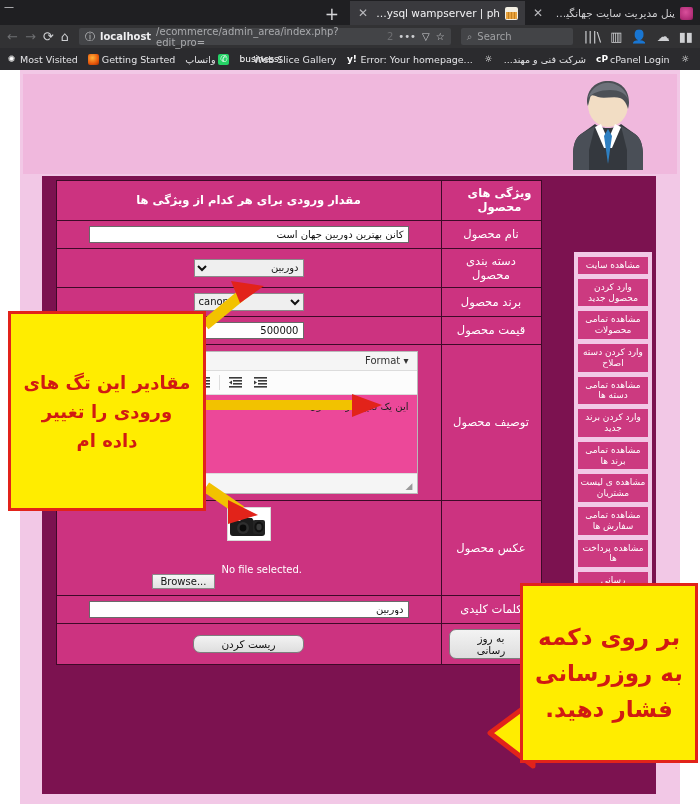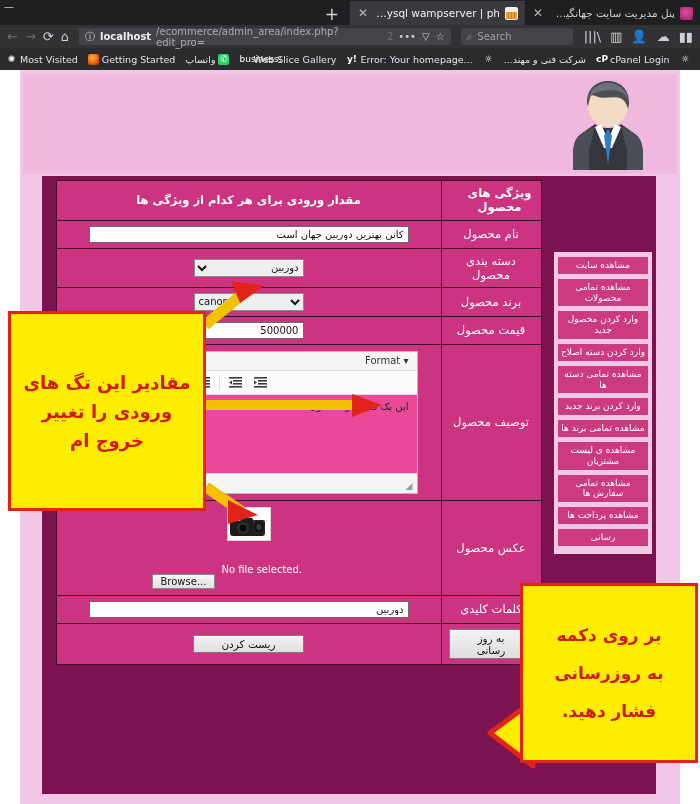--- a/index.html
+++ b/index.html
@@ -131,21 +131,21 @@
     background:linear-gradient(#f6f6f6,#e2e2e2); border:1px solid #8a8a8a;
     font-size:10px; padding:1px 8px; color:#111; border-radius:1px;margin-top:24px;
   }
   .nofile { font-size:10px; color:#ffffff; }
   .thumb {
     width:44px; height:34px; background:#ffffff; border:1px solid #d8d8d8;
     display:inline-block; position:relative; overflow:hidden;
   }
   .act-btn {
     background:linear-gradient(#f3f3f3,#dedede); border:1px solid #7d7d7d;
-    font-size:10.5px; padding:2px 27px; color:#111; border-radius:0;
+    font-size:10.5px; padding:2px 27px; color:#111; border-radius:7px;
     font-family:"DejaVu Sans","Liberation Sans",sans-serif;
   }
 
   
   .editor { width:338px; margin:2px auto 2px auto; border:1px solid #b9b9b9; background:#fff;
             direction:ltr; }
   .ed-menubar { height:19px; background:#f5f5f5; border-bottom:1px solid #dcdcdc;
                 display:flex; align-items:center; justify-content:flex-end; padding:0 8px;
                 font-size:10px; color:#333; }
   .ed-toolbar { height:24px; background:#fcfcfc; border-bottom:1px solid #dcdcdc;
@@ -156,40 +156,40 @@
   .tb-sep { width:1px; height:15px; background:#dedede; margin:0 2px; }
   .ed-body { height:78px; background:#ec4899; padding:6px 8px; direction:rtl; text-align:right;
              font-size:10px; color:#222; }
   .ed-status { height:20px; background:#f5f5f5; border-top:1px solid #dcdcdc;
                display:flex; align-items:center; padding:0 7px; font-size:10px; color:#444;
                direction:ltr; position:relative; }
   .ed-resize { position:absolute; right:4px; bottom:2px; font-size:9px; color:#9a9a9a; }
 
   
   .sidebar {
-    position:absolute; right:4px; top:76px; width:98px;
+    position:absolute; right:4px; top:76px; width:78px;
     background:#f2c8e6; padding:4px 3px; border:0;
   }
   .side-btn {
     display:block; width:100%; background:#cc3a80; color:#ffffff;
     border:1px solid #f2c8e6; font-size:9px; text-align:center;
     padding:3px 2px; margin:0 0 3px 0; line-height:1.2;
     font-family:"DejaVu Sans","Liberation Sans",sans-serif;
   }
 
   
   .note {
     position:absolute; background:#ffed00; border:3px solid #e2231a;
     color:#d11a12; font-weight:bold; text-align:center;
     font-family:"DejaVu Sans","Liberation Sans",sans-serif;
     display:flex; flex-direction:column; justify-content:center; gap:8px;
     z-index:40; direction:rtl;
   }
   #note-left { left:8px; top:311px; width:198px; height:200px; font-size:18px; padding:6px 8px; }
-  #note-right { left:520px; top:583px; width:178px; height:180px; font-size:17px; padding:6px 10px; gap:18px; }
+  #note-right { left:520px; top:583px; width:178px; height:180px; font-size:23px; padding:6px 10px; gap:10px; }
   .arrow-svg { position:absolute; left:0; top:0; width:700px; height:804px; pointer-events:none; z-index:35; }
 </style>
 </head>
 <body>
 
 <div id="screen">
 
   <div class="chrome">
 
     <div class="tabstrip">
@@ -444,22 +444,22 @@
               <td class="value-cell">
                 <button class="act-btn">ریست کردن</button>
               </td>
             </tr>
           </tbody>
             </table>
         </div>
 
         <div class="sidebar">
           <div class="side-btn">مشاهده سایت</div>
+          <div class="side-btn">وارد کردن محصول جدید</div>
           <div class="side-btn">مشاهده تمامی محصولات</div>
-          <div class="side-btn">وارد کردن محصول جدید</div>
           <div class="side-btn">وارد کردن دسته اصلاح</div>
           <div class="side-btn">مشاهده تمامی دسته ها</div>
           <div class="side-btn">وارد کردن برند جدید</div>
           <div class="side-btn">مشاهده تمامی برند ها</div>
           <div class="side-btn">مشاهده ی لیست مشتریان</div>
           <div class="side-btn">مشاهده تمامی سفارش ها</div>
           <div class="side-btn">مشاهده پرداخت ها</div>
           <div class="side-btn">رسانی</div>
         </div>
       </div>
@@ -486,21 +486,21 @@
     <g>
       <path d="M520 713 L520 693 L560 693 L560 677 L600 677 L600 598 L600 598
                M600 598" fill="none"></path>
       <path d="M490 733 L533 701 L533 716 L585 716 L585 751 L533 751 L533 766 Z" fill="#ffed00" stroke="#e2231a" stroke-width="5" stroke-linejoin="round"></path>
     </g>
   </svg>
 
   <div class="note" id="note-left">
     <div>مقادیر این تگ های</div>
     <div>ورودی را تغییر</div>
-    <div>خروج ام</div>
+    <div>داده ام</div>
   </div>
 
   <div class="note" id="note-right">
     <div>بر روی دکمه</div>
     <div>به روزرسانی</div>
     <div>فشار دهید.</div>
   </div>
 
 </div>
 

